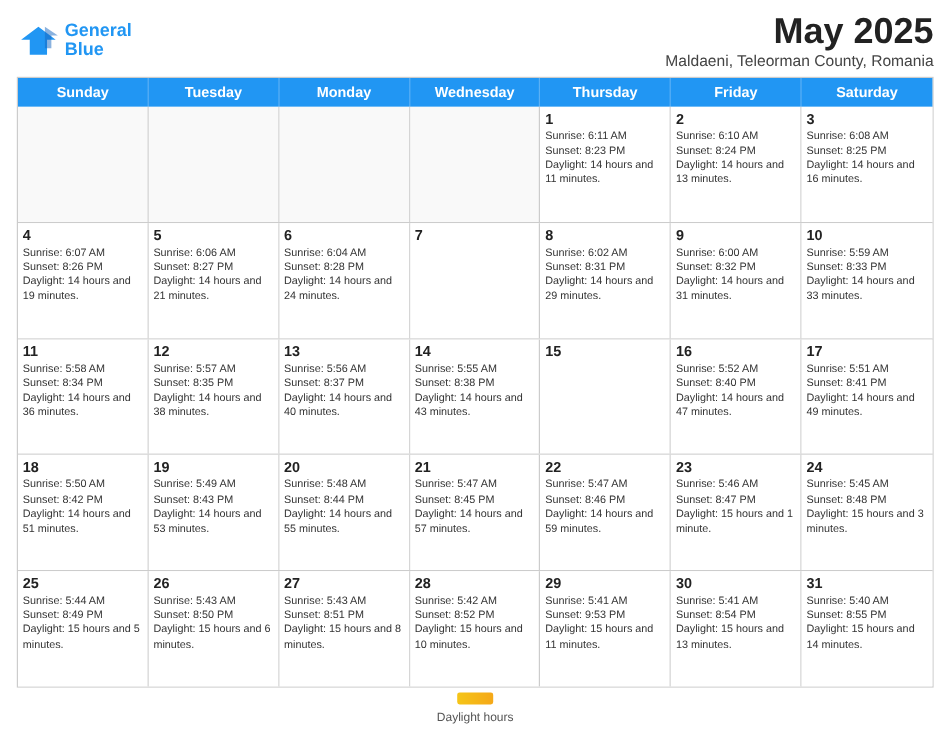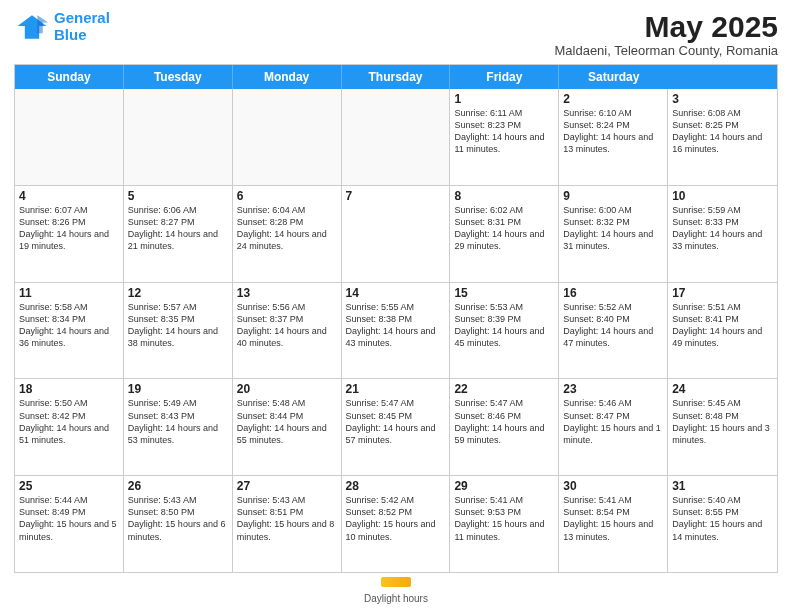--- a/index.html
+++ b/index.html
@@ -13,21 +13,21 @@
     .page {
       width: 792px;
       height: 612px;
       display: flex;
       flex-direction: column;
       padding: 10px 14px 8px 14px;
     }
     .header {
       display: flex;
       justify-content: space-between;
-      align-items: flex-start;
+      align-items: center;
       margin-bottom: 6px;
     }
     .logo {
       display: flex;
       align-items: center;
       gap: 4px;
     }
     .logo-text {
       font-size: 15px;
       font-weight: bold;
@@ -145,20 +145,21 @@
       <div class="main-title">May 2025</div>
       <div class="subtitle">Maldaeni, Teleorman County, Romania</div>
     </div>
   </div>
 
   <div class="calendar">
     <div class="cal-header">
       <div class="cal-header-cell">Sunday</div>
       <div class="cal-header-cell">Tuesday</div>
       <div class="cal-header-cell">Monday</div>
+      <div class="cal-header-cell">Wednesday</div>
       <div class="cal-header-cell">Thursday</div>
       <div class="cal-header-cell">Friday</div>
       <div class="cal-header-cell">Saturday</div>
     </div>
     <div class="cal-body" id="cal-body">
     <div class="cal-row">
           <div class="cal-cell empty"></div>
           <div class="cal-cell empty"></div>
           <div class="cal-cell empty"></div>
           <div class="cal-cell empty"></div>
@@ -255,24 +256,20 @@
           </div>
           <div class="cal-cell">
             <span class="day-num">14</span>
             <div class="day-info">Sunrise: 5:55 AM
 Sunset: 8:38 PM
 Daylight: 14 hours
 and 43 minutes.</div>
           </div>
           <div class="cal-cell">
             <span class="day-num">15</span>
-            <div class="day-info">Sunrise: 5:53 AM
-Sunset: 8:39 PM
-Daylight: 14 hours
-and 45 minutes.</div>
           </div>
           <div class="cal-cell">
             <span class="day-num">16</span>
             <div class="day-info">Sunrise: 5:52 AM
 Sunset: 8:40 PM
 Daylight: 14 hours
 and 47 minutes.</div>
           </div>
           <div class="cal-cell">
             <span class="day-num">17</span>

